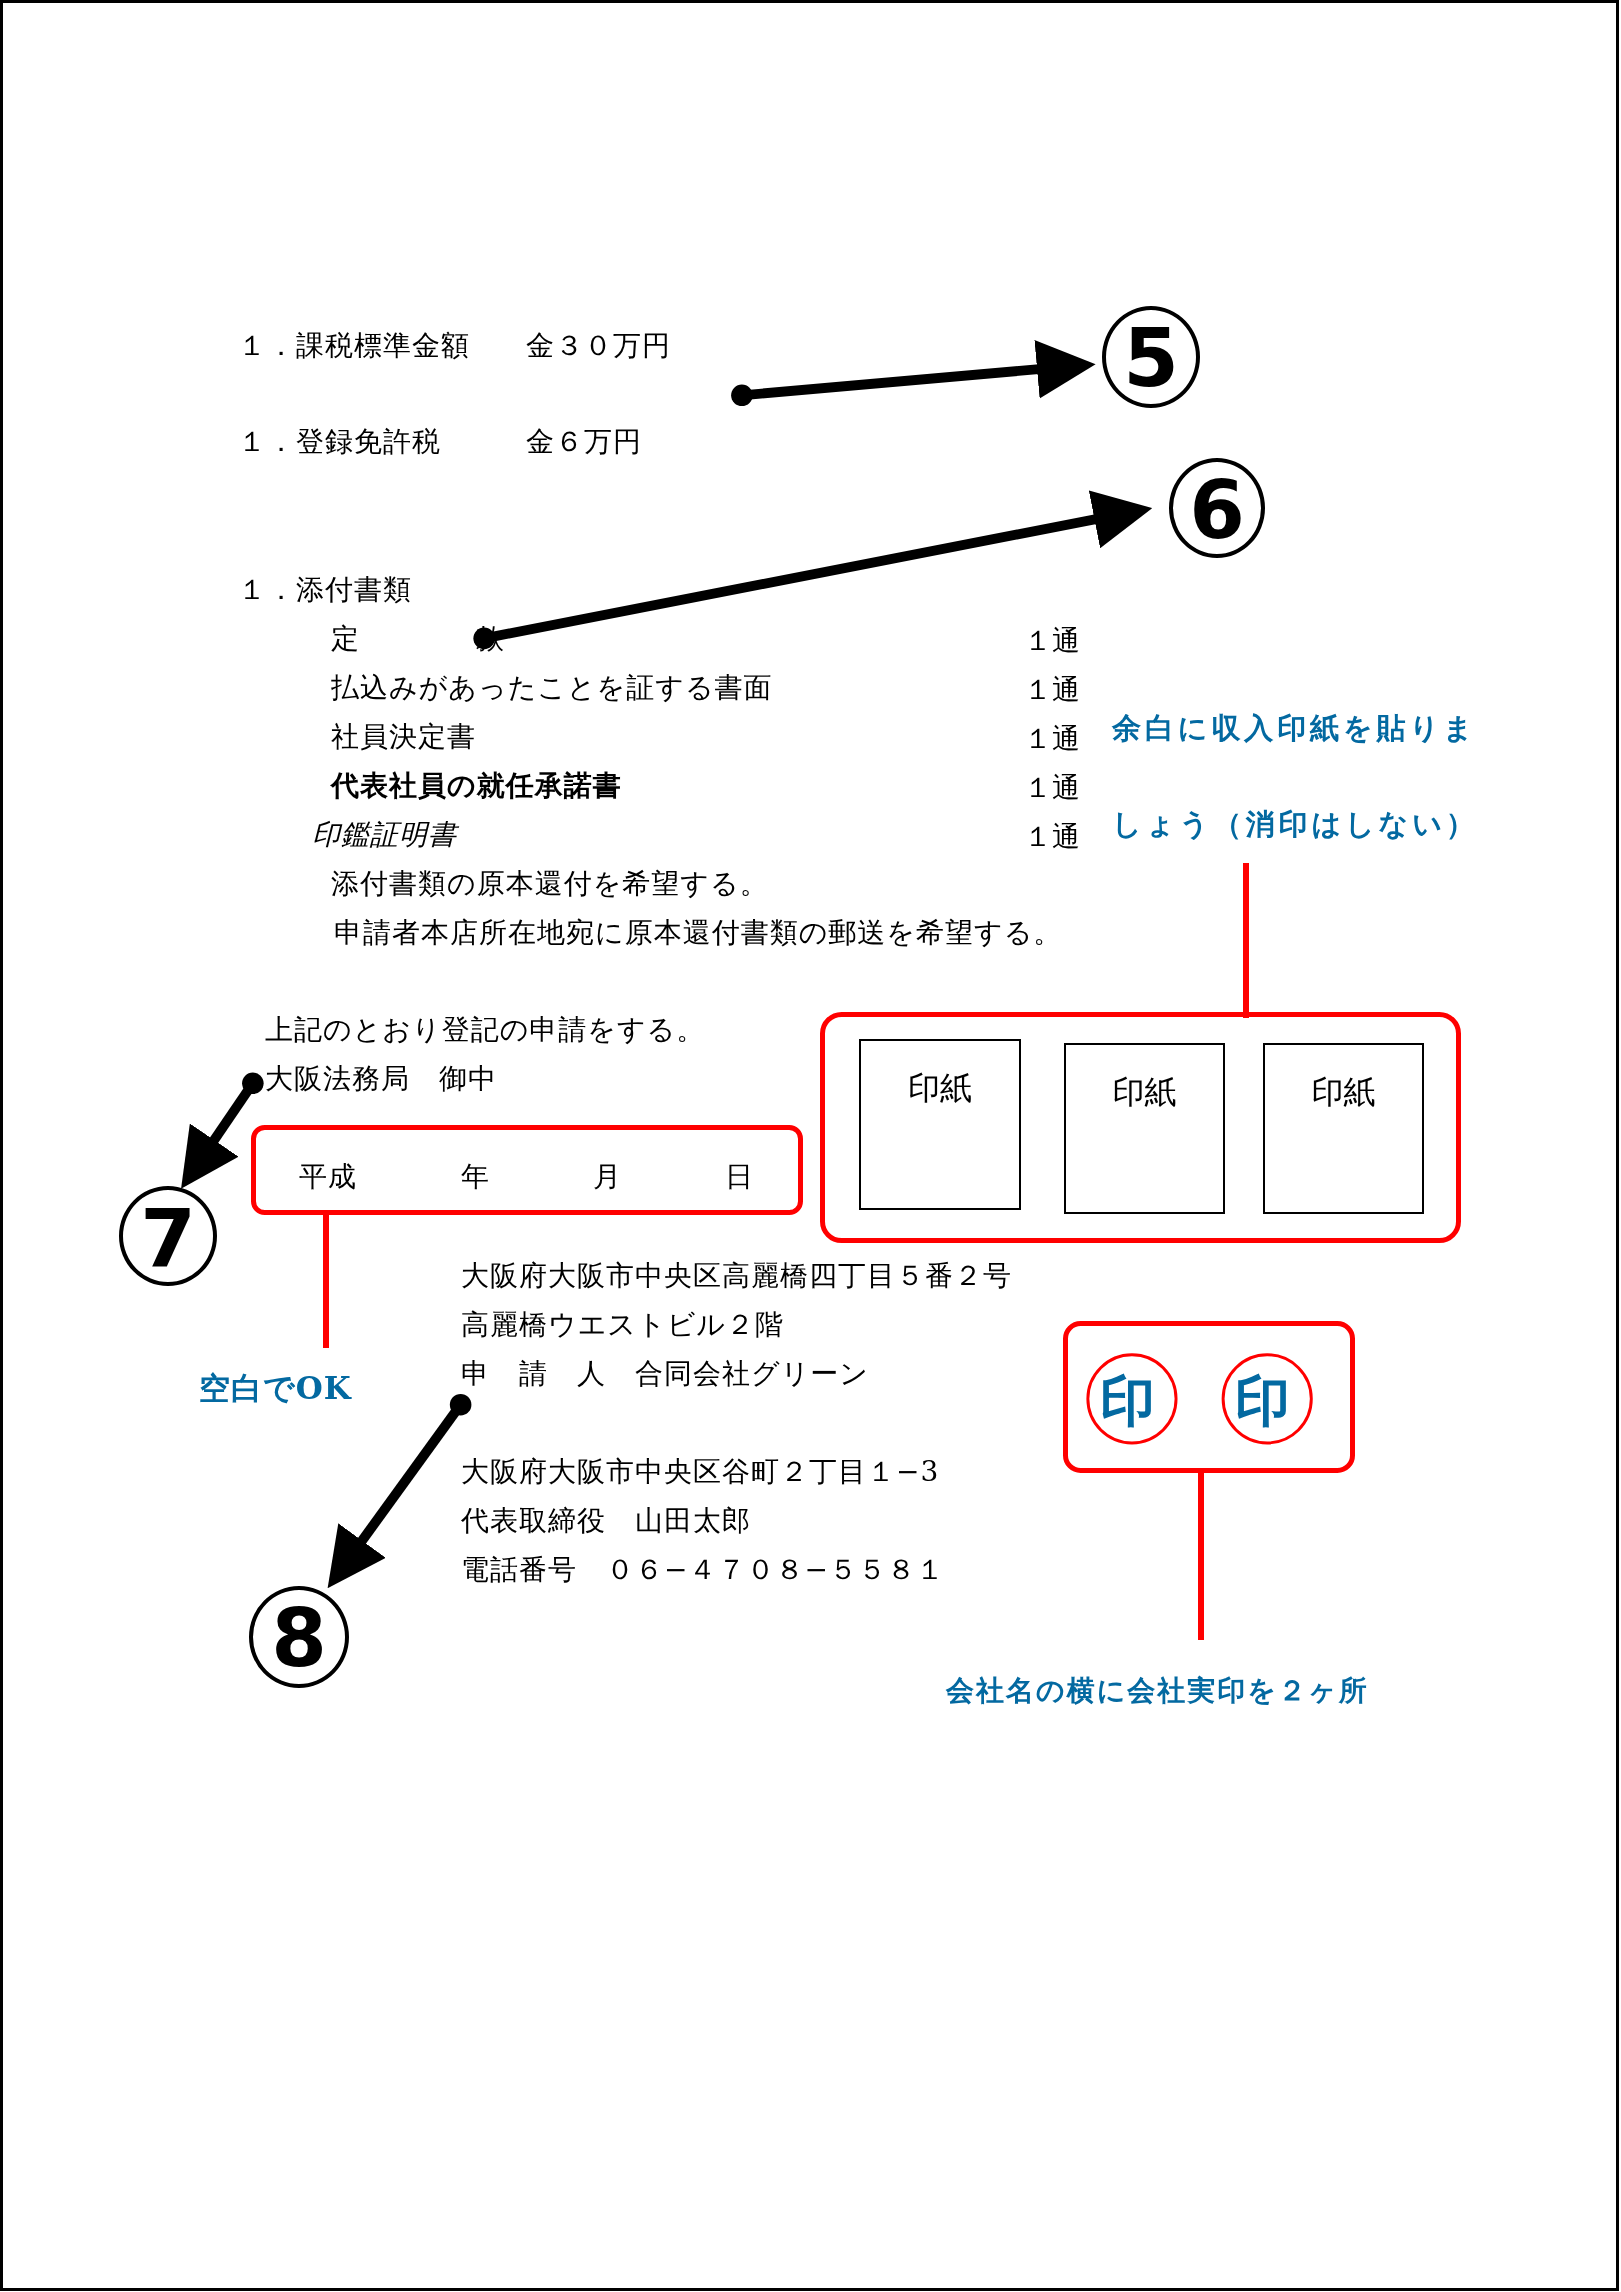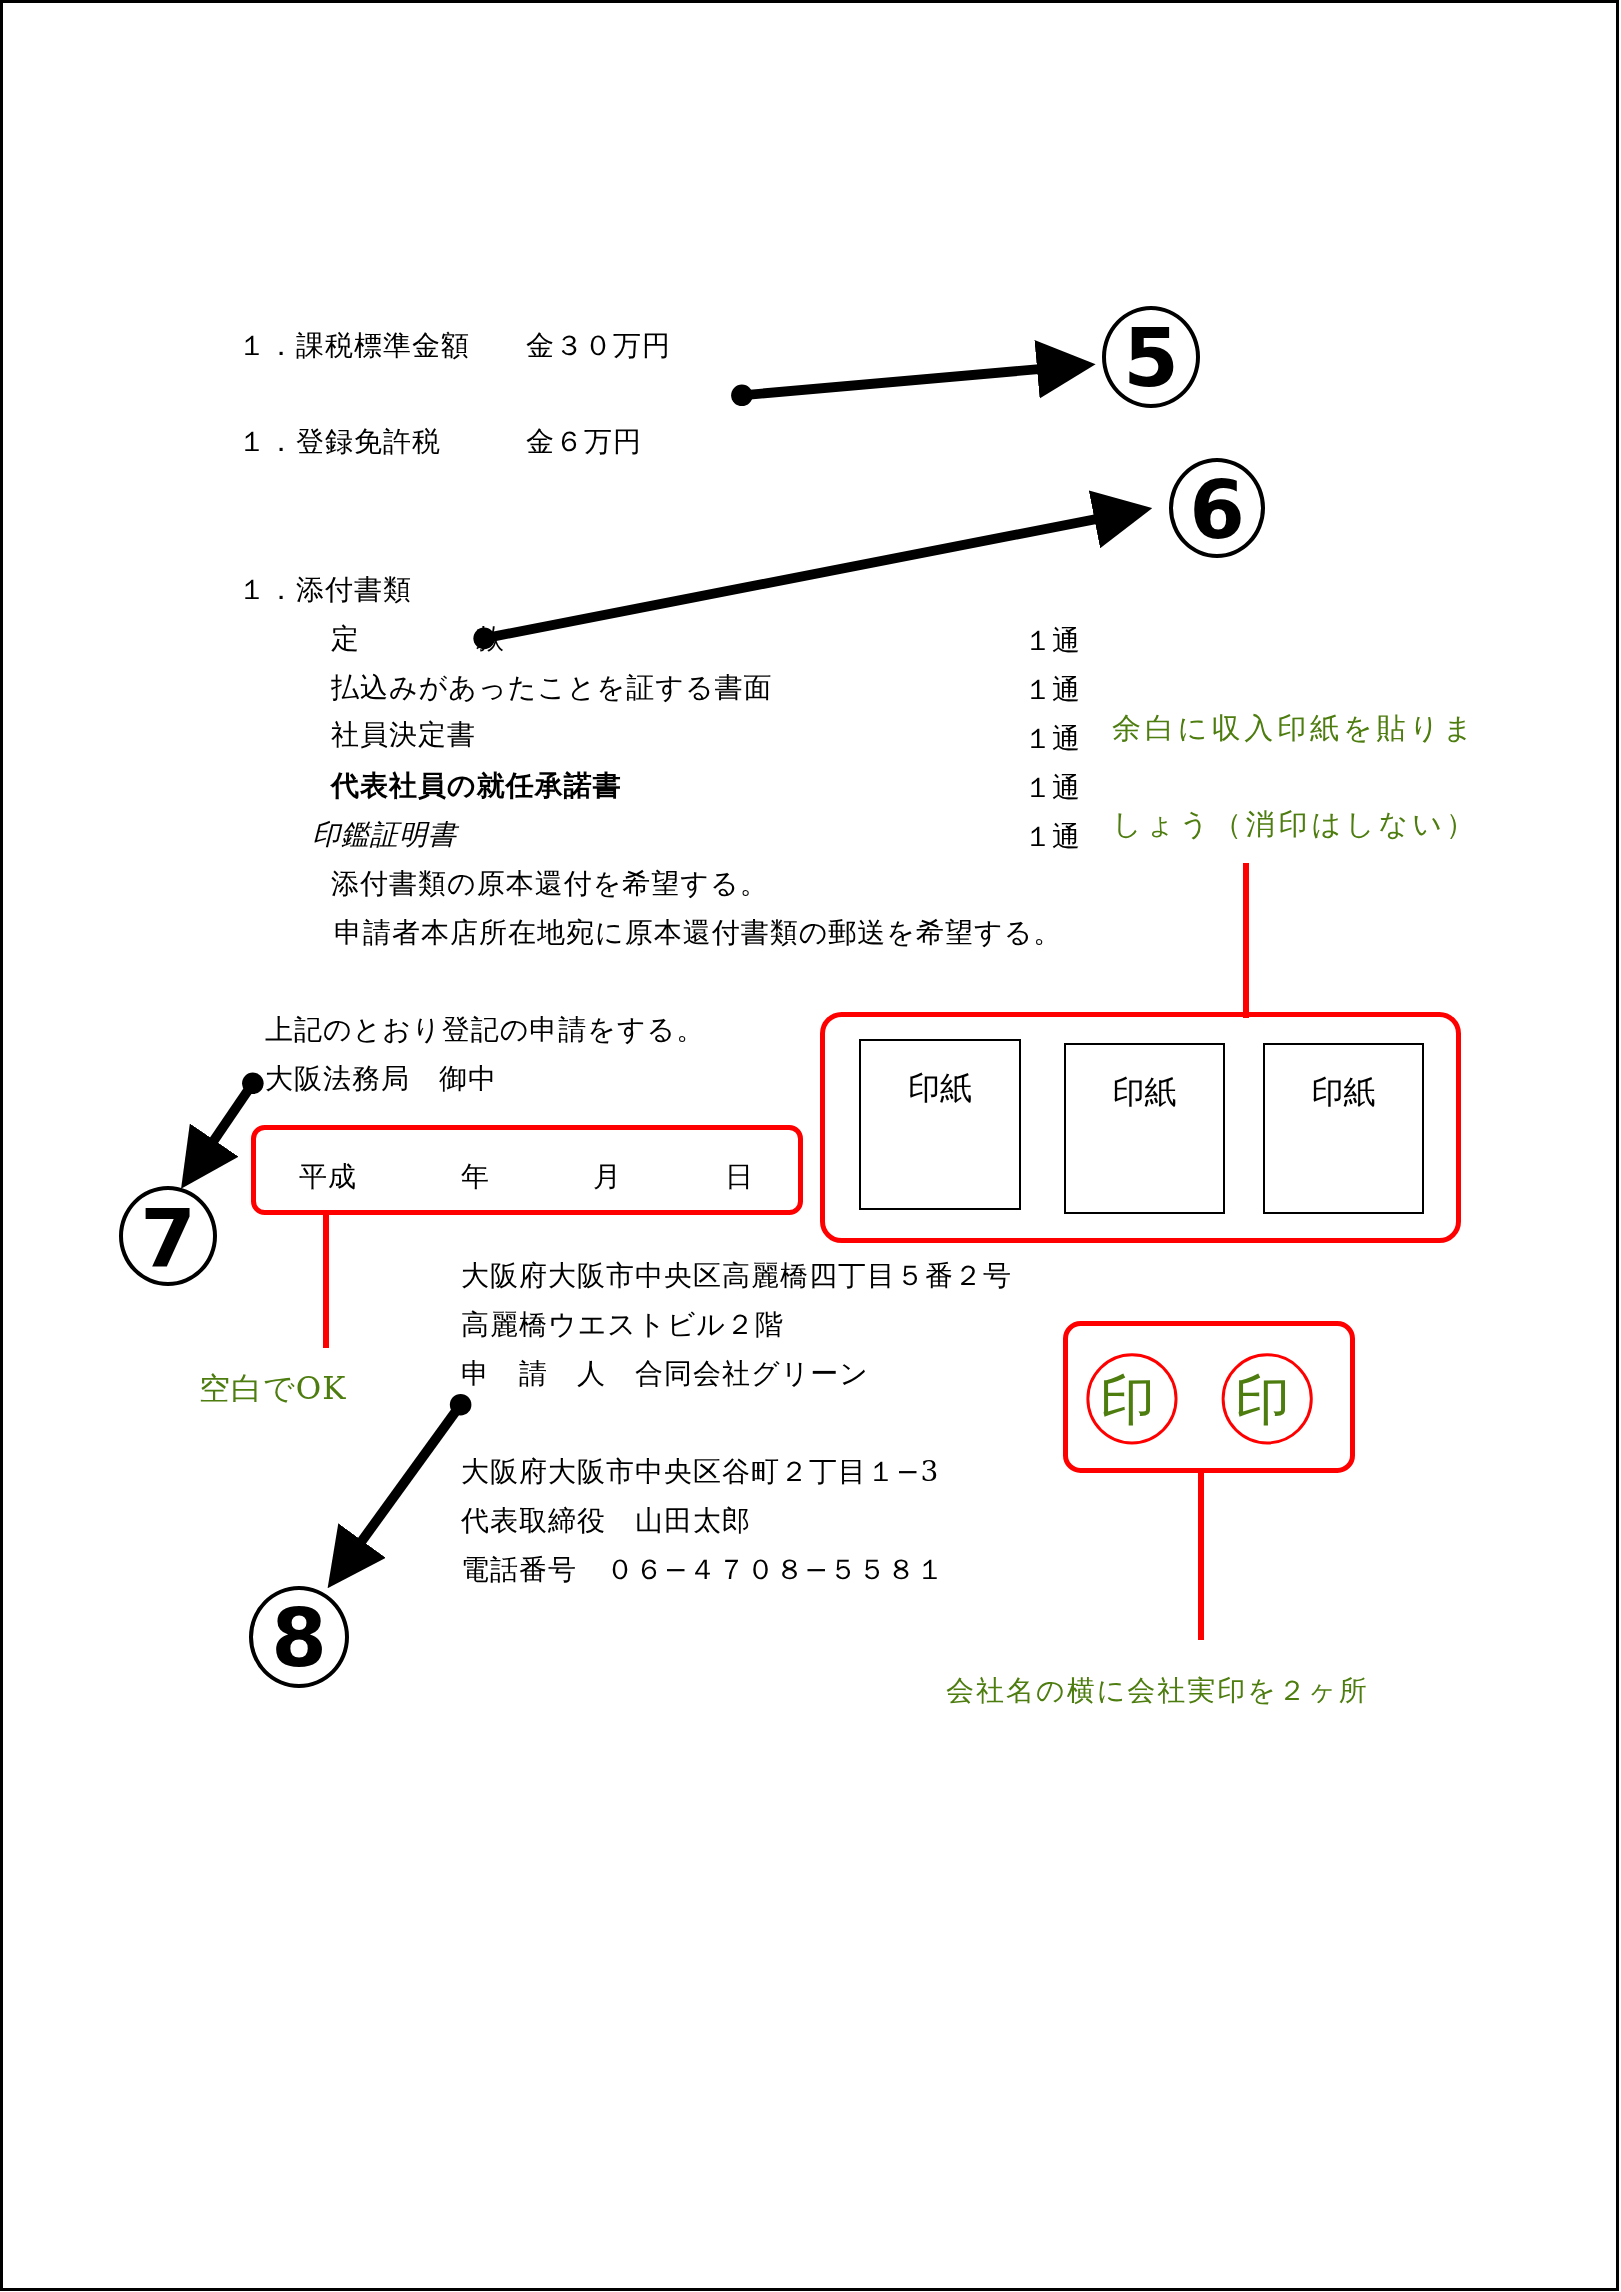--- a/index.html
+++ b/index.html
@@ -1,21 +1,21 @@
 <!DOCTYPE html>
 <html><head>
 <meta charset="utf-8">
 <style>
   html, body { margin:0; padding:0; background:#ffffff; }
   body { width:1621px; height:2293px; position:relative; overflow:hidden;
          font-family:"DejaVu Serif","Liberation Serif",serif; color:#000; }
   .page { position:absolute; left:0; top:0; width:1613px; height:2285px;
           border:3.9px solid #000; }
   .t { position:absolute; white-space:pre; font-size:28px; line-height:33px; letter-spacing:1px; }
-  .red { color:#4d7c0f; }
+  .red { color:#0369a1;font-weight:bold; }
   .seal-label { position:absolute; font-size:26.5px; white-space:pre; }
   svg.overlay { position:absolute; left:0; top:0; }
   .stamp-box { position:absolute; border:2.9px solid #000; box-sizing:border-box;
                display:flex; justify-content:center; }
   .stamp-box span { margin-top:26px; font-size:32px; }
   .rbox { position:absolute; border:5.9px solid #ff0000; border-radius:21.6px; box-sizing:border-box; }
   .rline { position:absolute; background:#ff0000; width:5.9px; }
   .count { position:absolute; font-size:28px; }
   .circled { position:absolute; font-family:"DejaVu Sans","Liberation Sans",sans-serif;
              font-weight:bold; font-size:80px; text-align:center; line-height:98px;
@@ -59,21 +59,21 @@
 <div class="t" style="left:526px;top:329px;">金３０万円</div>
 <div class="t" style="left:238px;top:425px;">１．登録免許税</div>
 <div class="t" style="left:526px;top:425px;">金６万円</div>
 <div class="t" style="left:238px;top:573px;">１．添付書類</div>
 
 <div>
   <div class="t" style="left:331px;top:622px;">定　　　　款</div>
   <div class="count" style="left:1024px;top:622px;">１通</div>
   <div class="t" style="left:331px;top:671px;">払込みがあったことを証する書面</div>
   <div class="count" style="left:1024px;top:671px;">１通</div>
-  <div class="t" style="left:331px;top:720px;font-family:Liberation Mono, monospace;">社員決定書</div>
+  <div class="t" style="left:331px;top:720px;">社員決定書</div>
   <div class="count" style="left:1024px;top:720px;">１通</div>
   <div class="t" style="left:331px;top:769px;font-weight:bold;">代表社員の就任承諾書</div>
   <div class="count" style="left:1024px;top:769px;">１通</div>
   <div class="t" style="left:312px;top:818px;font-style:italic;">印鑑証明書</div>
   <div class="count" style="left:1024px;top:818px;">１通</div>
 </div>
 <div class="t" style="left:331px;top:867px;">添付書類の原本還付を希望する。</div>
 <div class="t" style="left:334px;top:916px;">申請者本店所在地宛に原本還付書類の郵送を希望する。</div>
 
 <div class="t red" style="left:1112px;top:712px;font-size:29px;letter-spacing:3.9px;">余白に収入印紙を貼りま</div>

